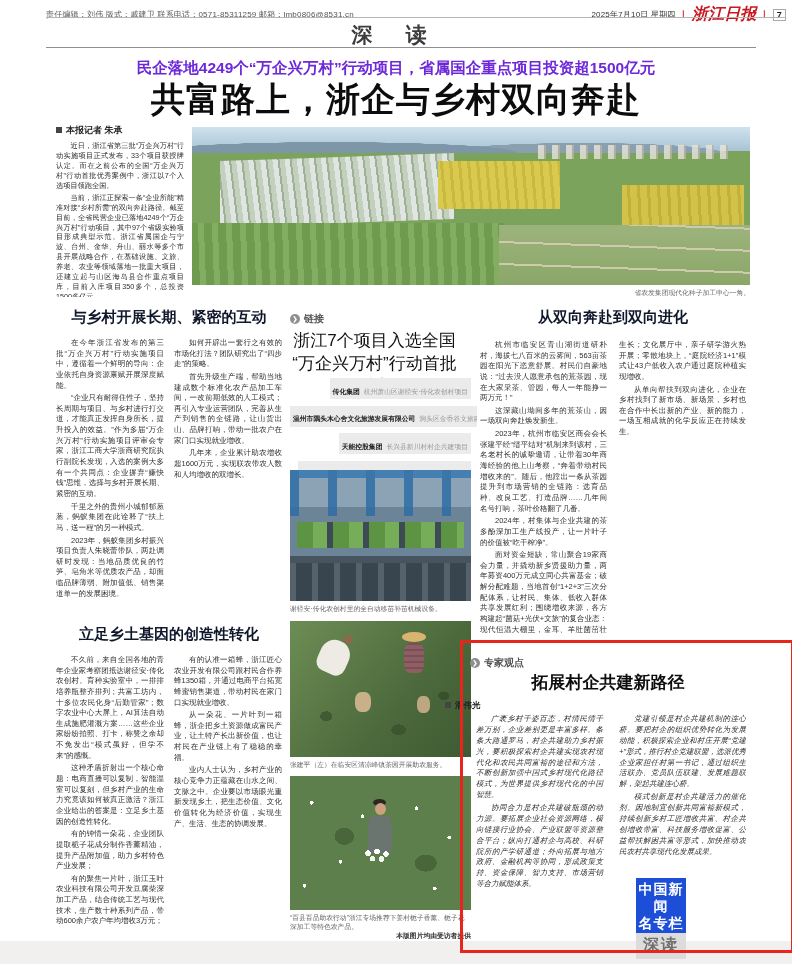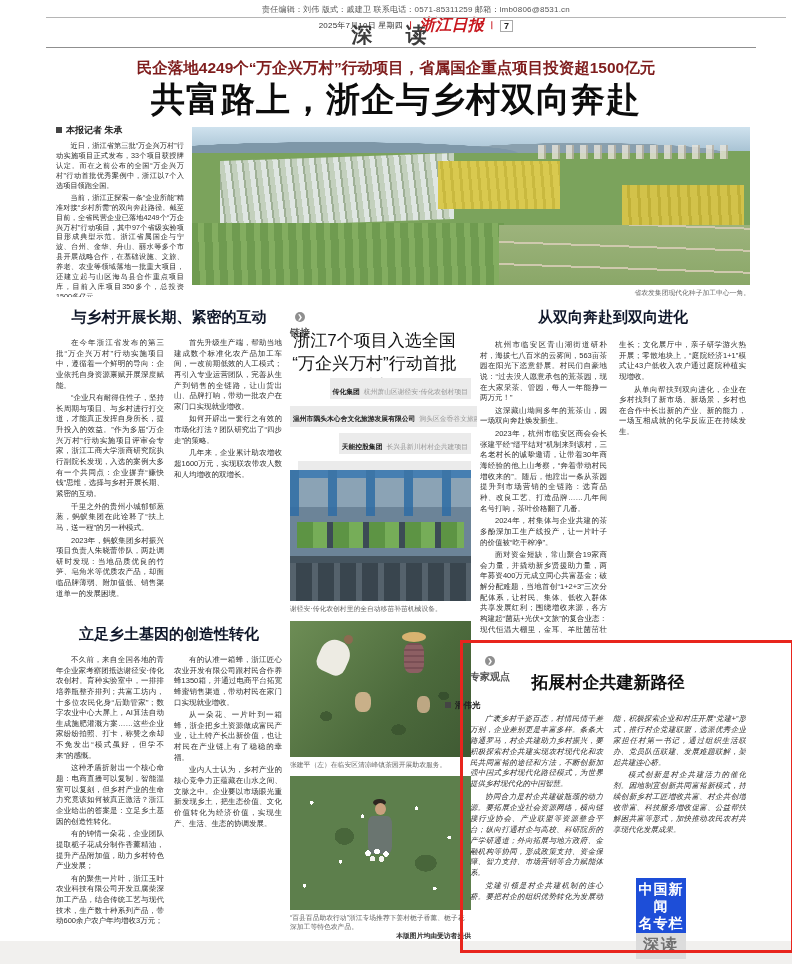--- a/index.html
+++ b/index.html
@@ -1,31 +1,31 @@
 <!DOCTYPE html>
 <html><head>
 <meta charset="utf-8">
 <style>
   html,body{margin:0;padding:0;background:#ffffff;}
   #canvas{position:relative;width:792px;height:964px;background:#fff;overflow:hidden;
           font-family:"Liberation Sans",sans-serif;color:#222;outline:1px solid #d6d6d6;}
-  .abs{position:absolute;flex-direction:column;}
+  .abs{position:absolute;}
   
   .topbar{left:46px;right:6px;top:4px;display:flex;justify-content:space-between;align-items:center;
           font-size:8px;color:#555;letter-spacing:.2px;}
   .topbar-right{display:flex;align-items:center;gap:4px;color:#333;}
   .red-sep{color:#c8171e;font-weight:bold;}
   .paper-name{color:#c8171e;font-weight:bold;font-style:italic;font-family:Liberation Mono, monospace;font-size:16px;}
   .page-no{font-weight:bold;border:1px solid #aaa;padding:0 3px;font-size:9px;color:#222;}
   .rule1{left:46px;right:6px;top:17px;height:1px;background:#b5b5b5;}
   .section-title{left:0;right:0;top:21px;text-align:center;font-size:21px;letter-spacing:14px;
                  color:#3c3c3c;font-weight:600;font-family:"Liberation Serif",serif;}
   .rule2{left:46px;right:36px;top:47px;height:1px;background:#8f8f8f;}
   
-  .kicker{left:46px;right:46px;top:58px;text-align:center;font-size:15.5px;font-weight:600;color:#7f1d1d;}
+  .kicker{left:46px;right:46px;top:58px;text-align:center;font-size:15.5px;font-weight:600;color:#6d28d9;}
   .main-title{left:46px;right:46px;top:77px;text-align:center;font-size:34px;font-weight:900;color:#0c0c0c;letter-spacing:1px;}
   .byline{left:56px;top:124px;font-size:9px;font-weight:bold;color:#222;}
   .sq{display:inline-block;width:6px;height:6px;background:#444;margin-right:4px;}
   
   .intro{left:56px;top:141px;width:128px;height:156px;overflow:hidden;font-size:7.2px;line-height:1.38;
          color:#2d2d2d;text-align:justify;}
   .intro p,.body p{margin:0 0 2px 0;text-indent:2em;}
   
   .photo-main{left:192px;top:127px;width:558px;height:158px;overflow:hidden;background:#7ba35c;}
   .pm-sky{position:absolute;top:0;left:0;right:0;height:24px;background:linear-gradient(#cfe2ee,#a9c3d4);}
@@ -117,21 +117,21 @@
   .cap2{left:290px;top:760px;}
   .cap3{left:290px;top:913px;}
   .credit{text-align:right;color:#333;font-weight:bold;}
   
   .expert-tag{left:470px;top:656px;}
   .expert-title{left:470px;top:671px;width:276px;text-align:center;font-size:17px;font-weight:900;color:#0d0d0d;}
   .expert-byline{left:445px;top:700px;font-size:8.5px;font-weight:bold;color:#222;}
   .expert-body{left:470px;top:714px;width:276px;height:196px;font-size:7.5px;line-height:1.45;
       color:#2f2f2f;text-align:justify;font-style:italic;column-count:2;column-gap:10px;
       column-fill:auto;overflow:hidden;}
-  .expert-body p{margin:0 0 2px 0;text-indent:2em;}
+  .expert-body p{margin:0 0 2px 6px;text-indent:2em;}
   
   .red-box{left:460px;top:640px;width:328px;height:307px;border:3px solid #e8251d;z-index:40;}
   
   .logo{left:636px;top:878px;width:50px;height:54px;z-index:30;text-align:center;}
   .logo-top{background:#1d4ed8;color:#fff;font-weight:bold;font-size:14px;line-height:1.2;
             padding:3px 0 2px;letter-spacing:1px;}
   .logo-bottom{background:#dcdcdc;color:#6f6f6f;font-weight:900;font-size:16px;letter-spacing:2px;
             font-family:"Liberation Serif",serif;padding:2px 0 3px;}
   
   .page-bottom{left:0;top:941px;width:792px;height:23px;background:#f1f0ee;z-index:10;}
@@ -180,22 +180,22 @@
     <div class="pm-road"></div>
   </div>
   <div class="abs photo-cap-main">省农发集团现代化种子加工中心一角。</div>
 
   <div class="abs art-title a1-title">与乡村开展长期、紧密的互动</div>
   <div class="abs body a1-body">
     <p>在今年浙江省发布的第三批“万企兴万村”行动实施项目中，遵循着一个鲜明的导向：企业依托自身资源禀赋开展深度赋能。</p>
     <p>“企业只有耐得住性子，坚持长周期与项目、与乡村进行打交道，才能真正发挥自身所长，提升投入的效益。”作为多届“万企兴万村”行动实施项目评审会专家，浙江工商大学浙商研究院执行副院长发现，入选的案例大多有一个共同点：企业摒弃“赚快钱”思维，选择与乡村开展长期、紧密的互动。</p>
     <p>千里之外的贵州小城郁郁葱葱，蚂蚁集团在此诠释了“扶上马，送一程”的另一种模式。</p>
     <p>2023年，蚂蚁集团乡村振兴项目负责人朱晓蕾带队，两赴调研时发现：当地品质优良的竹笋、皂角米等优质农产品，却面临品牌薄弱、附加值低、销售渠道单一的发展困境。</p>
+    <p>如何开辟出一套行之有效的市场化打法？团队研究出了“四步走”的策略。</p>
     <p>首先升级生产端，帮助当地建成数个标准化农产品加工车间，一改前期低效的人工模式；再引入专业运营团队，完善从生产到销售的全链路，让山货出山、品牌打响，带动一批农户在家门口实现就业增收。</p>
-    <p>如何开辟出一套行之有效的市场化打法？团队研究出了“四步走”的策略。</p>
     <p>几年来，企业累计助农增收超1600万元，实现联农带农人数和人均增收的双增长。</p>
   </div>
 
   <div class="abs art-title a2-title">立足乡土基因的创造性转化</div>
   <div class="abs body a2-body">
     <p>不久前，来自全国各地的青年企业家考察团抵达谢径安·传化农创村。育种实验室中，一排排培养瓶整齐排列；共富工坊内，十多位农民化身“后勤管家”；数字农业中心大屏上，AI算法自动生成施肥灌溉方案……这些企业家纷纷拍照、打卡，称赞之余却不免发出“模式虽好，但学不来”的感慨。</p>
     <p>这种矛盾折射出一个核心命题：电商直播可以复制，智能温室可以复刻，但乡村产业的生命力究竟该如何被真正激活？浙江企业给出的答案是：立足乡土基因的创造性转化。</p>
     <p>有的钟情一朵花，企业团队提取栀子花成分制作香薰精油，提升产品附加值，助力乡村特色产业发展；</p>
     <p>有的聚焦一片叶，浙江玉叶农业科技有限公司开发豆腐柴深加工产品，结合传统工艺与现代技术，生产数十种系列产品，带动600余户农户年均增收3万元；</p>
     <p>有的认准一箱蜂，浙江匠心农业开发有限公司跟村民合作养蜂1350箱，并通过电商平台拓宽蜂蜜销售渠道，带动村民在家门口实现就业增收。</p>

